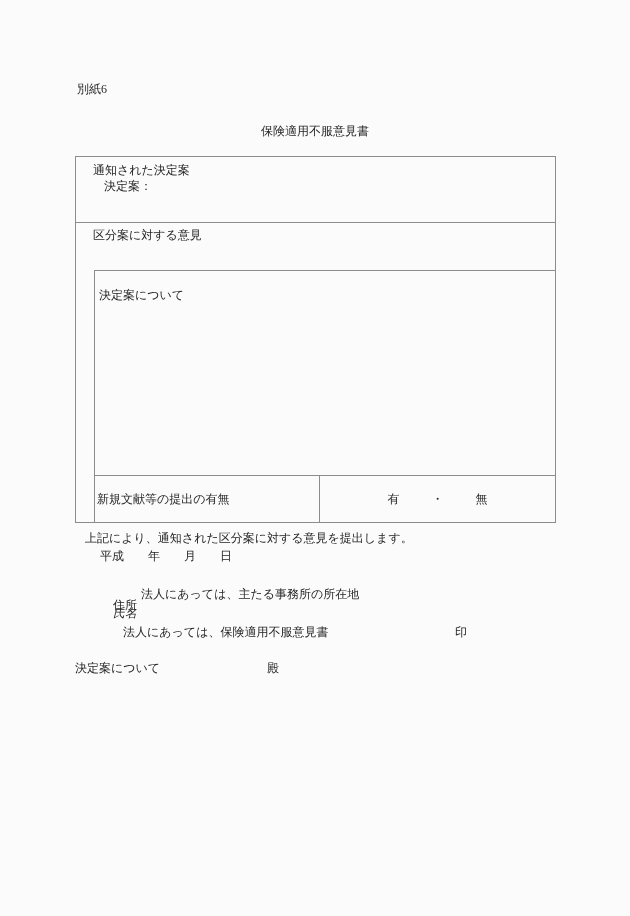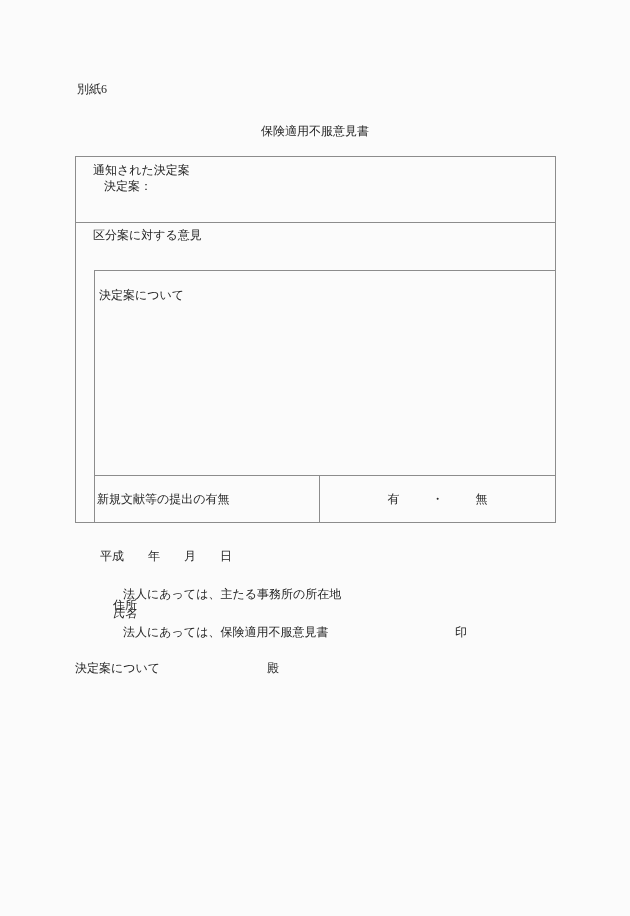--- a/index.html
+++ b/index.html
@@ -55,21 +55,21 @@
   }
   .cell-options {
     flex: 1;
     display: flex; align-items: center; justify-content: center;
     gap: 32px;
   }
 
   .ft-declaration { left: 85px;  top: 532px; }
   .ft-date        { left: 100px; top: 550px; font-family: Liberation Serif, serif; }
   .ft-address     { left: 113px; top: 599px; }
-  .ft-address-note{ left: 123px; top: 588px; text-align: right; }
+  .ft-address-note{ left: 141px; top: 588px; text-align: right; }
   .ft-name        { left: 113px; top: 607px; font-style: italic; }
   .ft-name-note   { left: 123px; top: 626px; }
   .ft-seal        { left: 455px; top: 626px; }
   .ft-addressee   { left: 75px;  top: 662px; }
   .ft-honorific   { left: 267px; top: 662px; }
 </style>
 </head>
 <body>
 
 <div class="page">
@@ -98,20 +98,21 @@
           <span>・</span>
           <span>無</span>
         </div>
       </div>
 
     </div>
   </div>
 
   <div class="abs doc-title">保険適用不服意見書</div>
 
+  <span class="abs ft-declaration">上記により、通知された区分案に対する意見を提出します。</span>
 
   <span class="abs ft-date">平成　　年　　月　　日</span>
 
   <span class="abs ft-address">住所</span>
 
   <span class="abs ft-address-note">法人にあっては、主たる事務所の所在地</span>
 
   <span class="abs ft-name">氏名</span>
 
   <span class="abs ft-name-note">法人にあっては、保険適用不服意見書</span>

